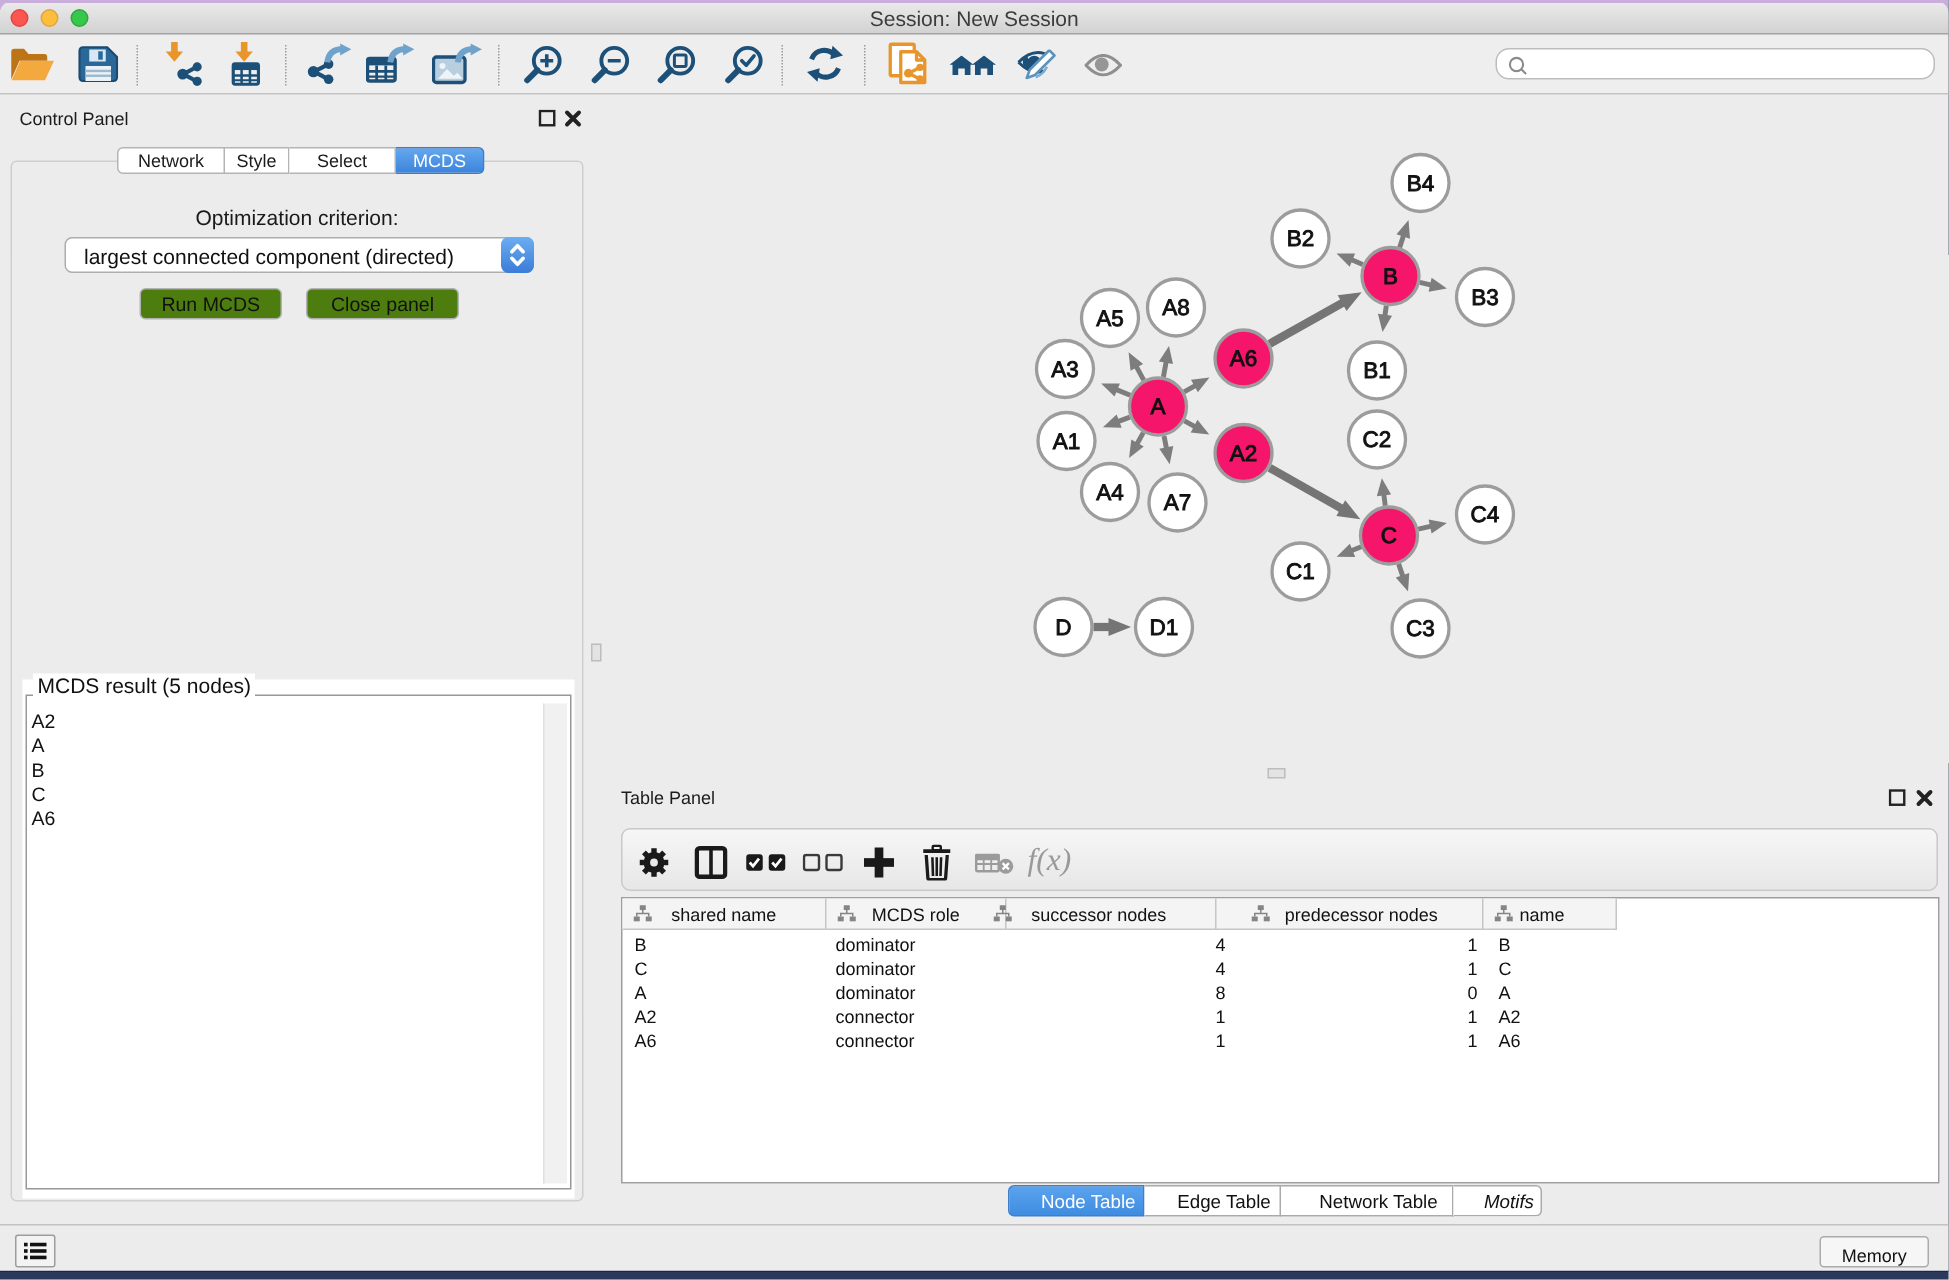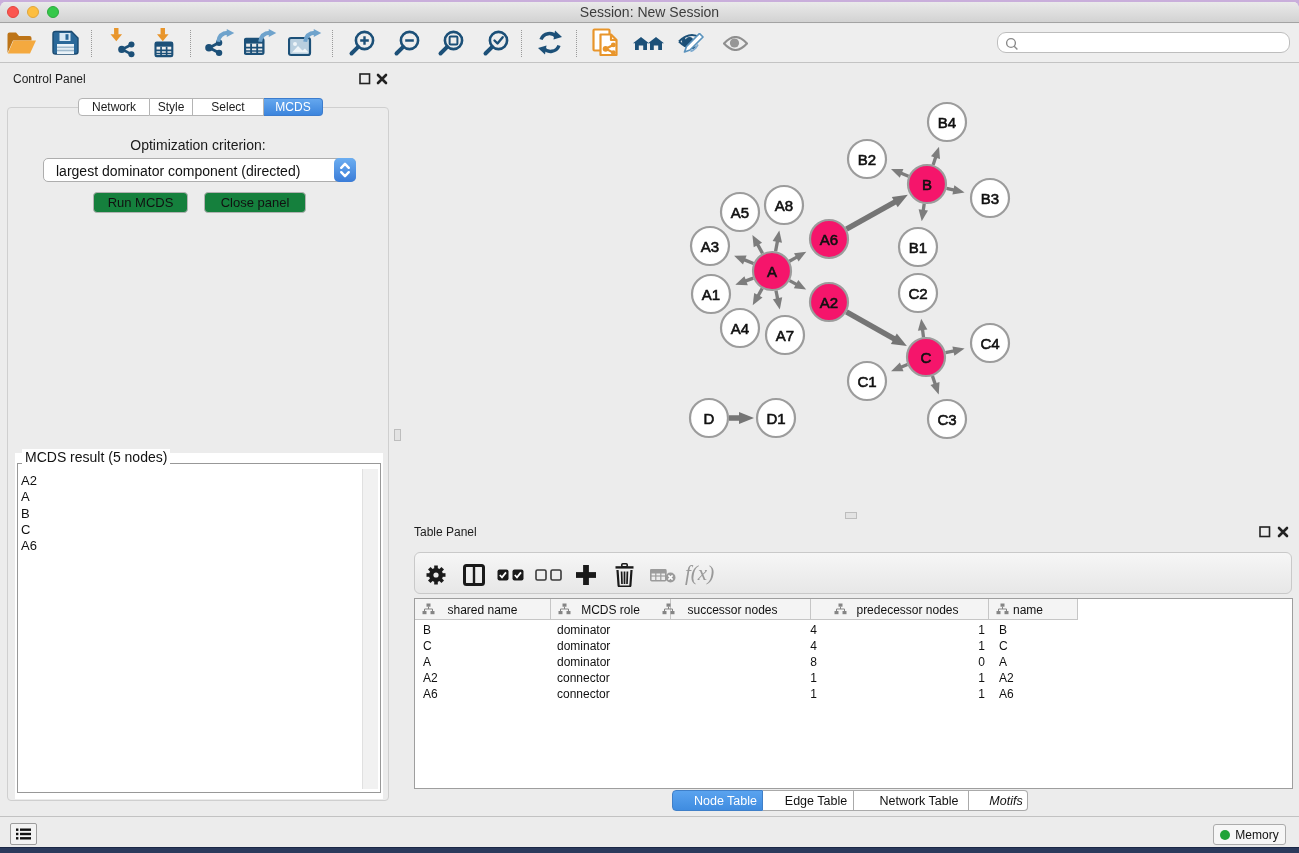--- a/index.html
+++ b/index.html
@@ -24,32 +24,32 @@
   .tab { height:18px; font-size:12px; color:#1b1b1b; background:#fff; border:1px solid #b4b4b4;
      display:flex; align-items:center; justify-content:center; border-left:none; padding:0 0; }
   .tab.first { border-left:1px solid #b4b4b4; border-radius:4px 0 0 4px; }
   .tab.last  { border-radius:0 4px 4px 0; }
   .tab.sel { background:linear-gradient(#64a7ee,#3c85dd); color:#fff; border-color:#3c7ccd; }
   #optlabel { left:0px; top:136px; width:396px; text-align:center; font-size:14px; color:#1a1a1a; }
   #dropdown { left:43px; top:157px; width:313px; height:24px; background:#fff; border:1px solid #adadad; border-radius:5px; }
   #dropdown .txt { position:absolute; left:12px; top:3.5px; font-size:14px; color:#111; }
   #dropdown .spin { position:absolute; right:-1px; top:-1px; width:22px; height:24px; border-radius:5px;
       background:linear-gradient(#6caef1,#3a7cd8); }
-  .btn { position:absolute; height:21px; background:#15803d; border:1px solid #b2b2b2; border-radius:4px;
+  .btn { position:absolute; height:21px; background:#4d7c0f; border:1px solid #b2b2b2; border-radius:4px;
      font-size:13px; color:#111; display:flex; align-items:center; justify-content:center; }
   #resultwrap { left:15px; top:452px; width:368px; height:346px; background:#fff; }
   #fieldset { left:17px; top:462px; width:364px; height:330px; border:1px solid #989898; }
   #fieldlegend { left:22px; top:448px; background:#fff; padding:0 3px; font-size:14px; color:#111; }
   #mcdslist { left:21px; top:472px; font-size:13px; color:#111; line-height:16.3px; }
   #listscroll { left:362px; top:468px; width:16px; height:320px; background:#f1f1f1; border-left:1px solid #e0e0e0; }
   
   #statusbar { left:0px; top:815px; width:1299px; height:32px; background:#ececec; border-top:1px solid #c2c2c2; }
   #listbtn { left:10px; top:822px; width:27px; height:22px; background:#f3f3f3; border:1px solid #9d9d9d; border-radius:2px; }
   #membtn { left:1213px; top:823px; width:73px; height:21px; background:#f6f6f6; border:1px solid #ababab; border-radius:3px;
-     font-size:12px; color:#111; display:flex; align-items:center; justify-content:center; gap:5px; }
+     font-size:12px; color:#111; display:flex; align-items:center; justify-content:center; gap:5px;flex-direction:column; }
   #membtn .dot { width:10px; height:10px; border-radius:50%; background:#1fa338; }
   
   #netwin { left:402px; top:64px; width:897px; height:449px; border:1px solid #7f7f7f; background:#fff; }
   #nw-titlebar { position:absolute; left:0; top:0; width:100%; height:19px;
      background:linear-gradient(#f0f0f0,#d9d9d9); border-bottom:1px solid #b0b0b0; }
   #nw-titlebar .t { position:absolute; width:100%; top:3px; text-align:center; font-size:13px; font-weight:700; color:#333; }
   
   #tp-title { left:414px; top:524px; font-size:12px; color:#1c1c1c; }
   #tp-toolbar { left:414px; top:551px; width:878px; height:42px; background:linear-gradient(#f6f6f6,#e7e7e7);
      border:1px solid #c9c9c9; border-radius:6px; }
@@ -236,21 +236,21 @@
   </svg>
   <div class="abs" id="cp-box"></div>
   <div class="tabstrip" style="left:78px; top:97px;">
     <div class="tab first" style="width:72px">Network</div>
     <div class="tab" style="width:43px">Style</div>
     <div class="tab" style="width:71px">Select</div>
     <div class="tab sel last" style="width:59px">MCDS</div>
   </div>
   <div class="abs" id="optlabel">Optimization criterion:</div>
   <div class="abs" id="dropdown">
-    <div class="txt">largest dominator component (directed)</div>
+    <div class="txt">largest connected component (directed)</div>
     <div class="spin"><svg width="22" height="24" viewBox="0 0 22 24">
           <path d="M7.2 9.8 L11 5.8 L14.8 9.8" fill="none" stroke="#fff" stroke-width="2.4" stroke-linecap="round" stroke-linejoin="round"></path>
           <path d="M7.2 14.2 L11 18.2 L14.8 14.2" fill="none" stroke="#fff" stroke-width="2.4" stroke-linecap="round" stroke-linejoin="round"></path>
         </svg></div>
   </div>
   <div class="btn" style="left:93px; top:191px; width:95px;">Run MCDS</div>
   <div class="btn" style="left:204px; top:191px; width:102px;">Close panel</div>
   <div class="abs" id="resultwrap"></div>
   <div class="abs" id="fieldset"></div>
   <div class="abs" id="fieldlegend">MCDS result (5 nodes)</div>

